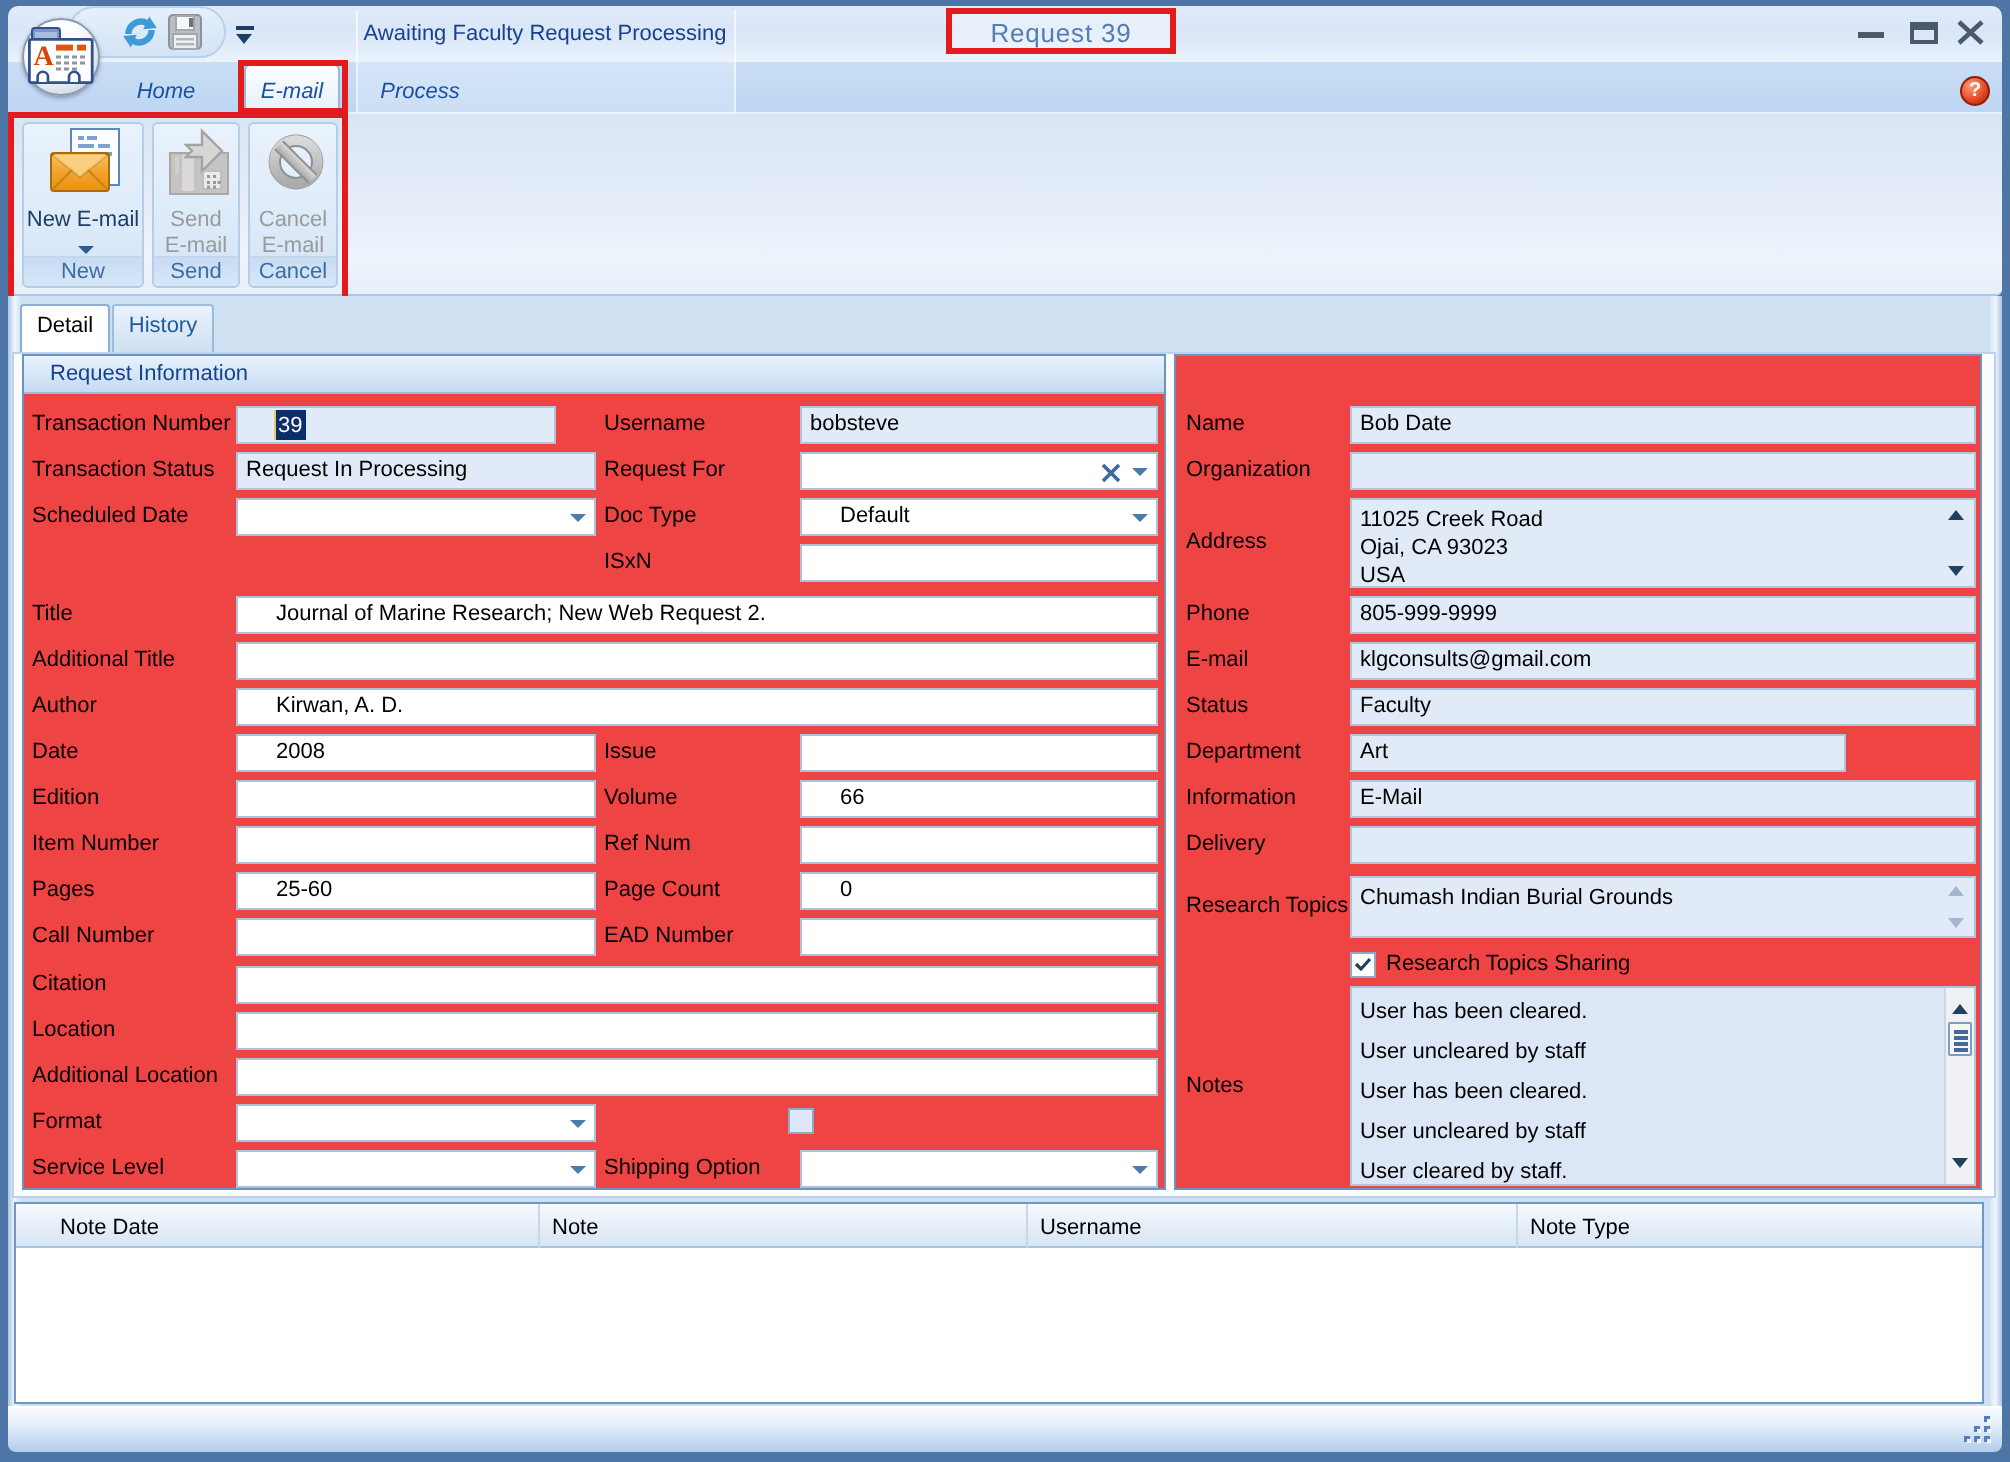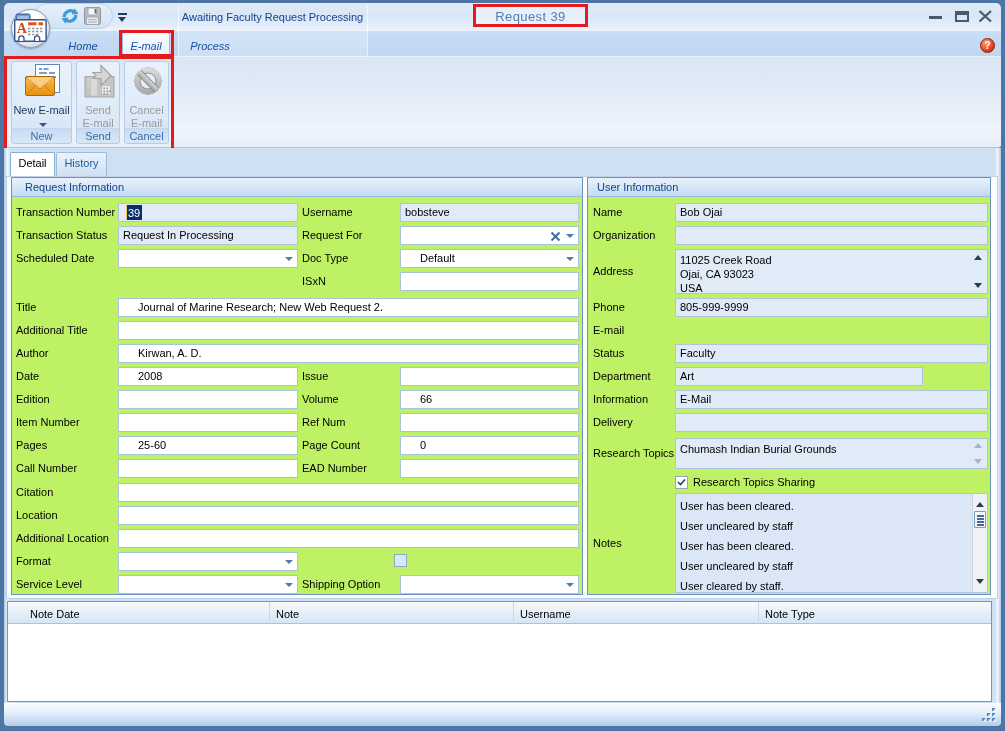--- a/index.html
+++ b/index.html
@@ -40,21 +40,21 @@
 .rbtntext { position:absolute; width:100%; text-align:center; }
 #ribbonbox { left:4px; top:56px; width:170px; height:95px; border:3px solid #e41b1d; }
 
 
 #client { left:4px; top:148px; width:997px; height:555px; background:#cfe0f3; }
 #pagebox { left:2px; top:28px; width:992px; height:423px; border:1px solid #bdd2ea; background:#fbfcfe; }
 .dtab { top:4px; height:24px; font-size:11px; text-align:center; }
 #tab-detail { left:6px; width:45px; background:#fff; border:1px solid #8cb0d4; border-bottom:none; color:#000; line-height:20px; border-radius:2px 2px 0 0; z-index:3; }
 #tab-history { left:52px; width:51px; background:linear-gradient(#eaf2fc,#cfe0f2); border:1px solid #9dbbda; border-bottom:none; color:#1e5a9e; line-height:20px; border-radius:2px 2px 0 0; }
 
-.panel { border:1px solid #6b92c2; background:#bef264; }
+.panel { border:1px solid #6b92c2; background:#ef4444; }
 .phead { position:absolute; left:0; top:0; right:0; height:19px;
   background:linear-gradient(#e9f2fc,#cfe2f5 70%,#c3daf1); border-bottom:1px solid #9cbbdd;
   color:#15428b; line-height:18px; }
 .lbl { position:absolute; color:#000; line-height:19px; white-space:nowrap; }
 .fld { position:absolute; height:19px; line-height:17px; padding-left:4px; white-space:nowrap; overflow:hidden; }
 .ro  { background:#e1eaf7; border:1px solid #b0c4dc; }
 .ed  { background:#ffffff; border:1px solid #a9c3de;padding-left:19px; }
 .cmb .arr { position:absolute; right:4px; top:7px; width:0; height:0;
   border-left:4px solid transparent; border-right:4px solid transparent; border-top:4px solid #4d7bac; }
 
@@ -217,21 +217,21 @@
 
   <div class="abs" id="client">
     <div class="abs" style="left:0; top:0; width:6px; height:555px; background:linear-gradient(90deg,#a9c6e4,#f2f7fd 55%,#d5e4f4);"></div>
     <div class="abs" style="left:991px; top:0; width:6px; height:555px; background:linear-gradient(90deg,#d5e4f4,#f2f7fd 45%,#a9c6e4);"></div>
     <div class="abs dtab" id="tab-detail">Detail</div>
     <div class="abs dtab" id="tab-history">History</div>
     <div class="abs" id="pagebox"></div>
     <div class="abs panel" id="lpanel" style="left:7px; top:29px; width:572px; height:418px;">
       <div class="phead"><span style="padding-left:13px;">Request Information</span></div>
       <div class="lbl" style="left:4px; top:25px;">Transaction Number</div>
-      <div class="fld ro" style="left:106px; top:25px; width:180px; padding-left:7px;"><span style="display:inline-block; border-left:1.5px solid #edc95f; background:#0c2d6b; color:#fff; padding:0 2px 0 1px; height:15px; margin-top:1px;">39</span></div>
+      <div class="fld ro" style="left:106px; top:25px; width:160px; padding-left:18px;"><span style="display:inline-block; border-left:1.5px solid #edc95f; background:#0c2d6b; color:#fff; padding:0 2px 0 1px; height:15px; margin-top:1px;">39</span></div>
       <div class="lbl" style="left:290px; top:25px;">Username</div>
       <div class="fld ro" style="left:388px; top:25px; width:179px;">bobsteve</div>
 
       <div class="lbl" style="left:4px; top:48px;">Transaction Status</div>
       <div class="fld ro" style="left:106px; top:48px; width:180px;">Request In Processing</div>
       <div class="lbl" style="left:290px; top:48px;">Request For</div>
       <div class="fld ed cmb" style="left:388px; top:48px; width:179px;">
           <span class="arr"></span>
         <svg style="position:absolute; right:17px; top:4px;" width="11" height="11">
             <path d="M1.5 1.5 L9.5 9.5 M9.5 1.5 L1.5 9.5" stroke="#3c69a0" stroke-width="1.8"></path>
@@ -301,37 +301,37 @@
       <div class="lbl" style="left:4px; top:397px;">Service Level</div>
       <div class="fld ed cmb" style="left:106px; top:397px; width:180px;">
           <span class="arr"></span>
         </div>
       <div class="lbl" style="left:290px; top:397px;">Shipping Option</div>
       <div class="fld ed cmb" style="left:388px; top:397px; width:179px;">
           <span class="arr"></span>
         </div>
     </div>
     <div class="abs panel" id="rpanel" style="left:583px; top:29px; width:404px; height:418px;">
-      <div class="phead"><span style="padding-left:9px;">User Information</span></div>
       <div class="lbl" style="left:5px; top:25px;">Name</div>
-      <div class="fld ro" style="left:87px; top:25px; width:313px;">Bob Ojai</div>
+      <div class="fld ro" style="left:87px; top:25px; width:313px;">Bob Date</div>
 
       <div class="lbl" style="left:5px; top:48px;">Organization</div>
       <div class="fld ro" style="left:87px; top:48px; width:313px;"></div>
 
       <div class="lbl" style="left:5px; top:84px;">Address</div>
       <div class="fld ro" style="left:87px; top:71px; width:313px; height:45px; line-height:14px; padding-top:3px;">11025 Creek Road<br>Ojai, CA 93023<br>USA
         <span class="sarr up" style="right:5px; top:5px;"></span>
         <span class="sarr dn" style="right:5px; bottom:5px;"></span>
       </div>
 
       <div class="lbl" style="left:5px; top:120px;">Phone</div>
       <div class="fld ro" style="left:87px; top:120px; width:313px;">805-999-9999</div>
 
       <div class="lbl" style="left:5px; top:143px;">E-mail</div>
+      <div class="fld ro" style="left:87px; top:143px; width:313px;">klgconsults@gmail.com</div>
 
       <div class="lbl" style="left:5px; top:166px;">Status</div>
       <div class="fld ro" style="left:87px; top:166px; width:313px;">Faculty</div>
 
       <div class="lbl" style="left:5px; top:189px;">Department</div>
       <div class="fld ro" style="left:87px; top:189px; width:248px;">Art</div>
 
       <div class="lbl" style="left:5px; top:212px;">Information</div>
       <div class="fld ro" style="left:87px; top:212px; width:313px;">E-Mail</div>
 

